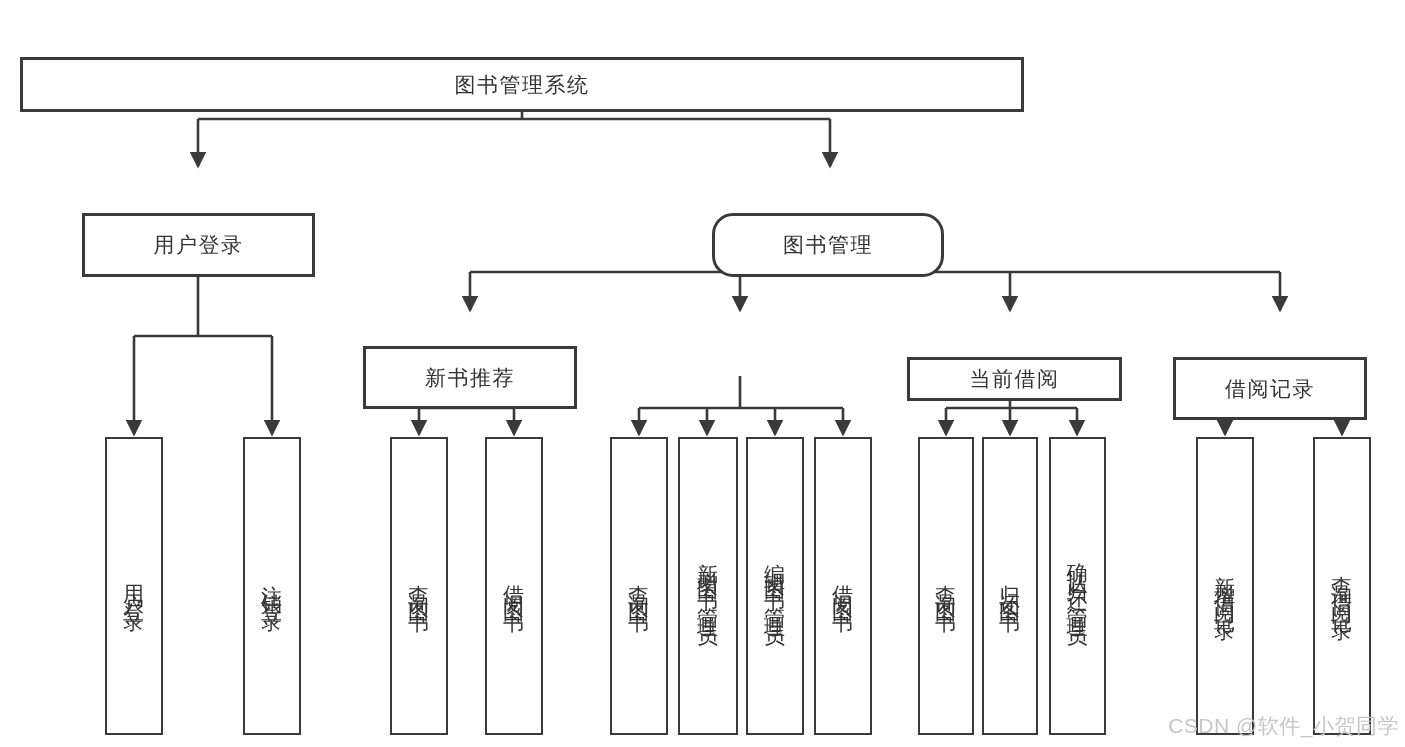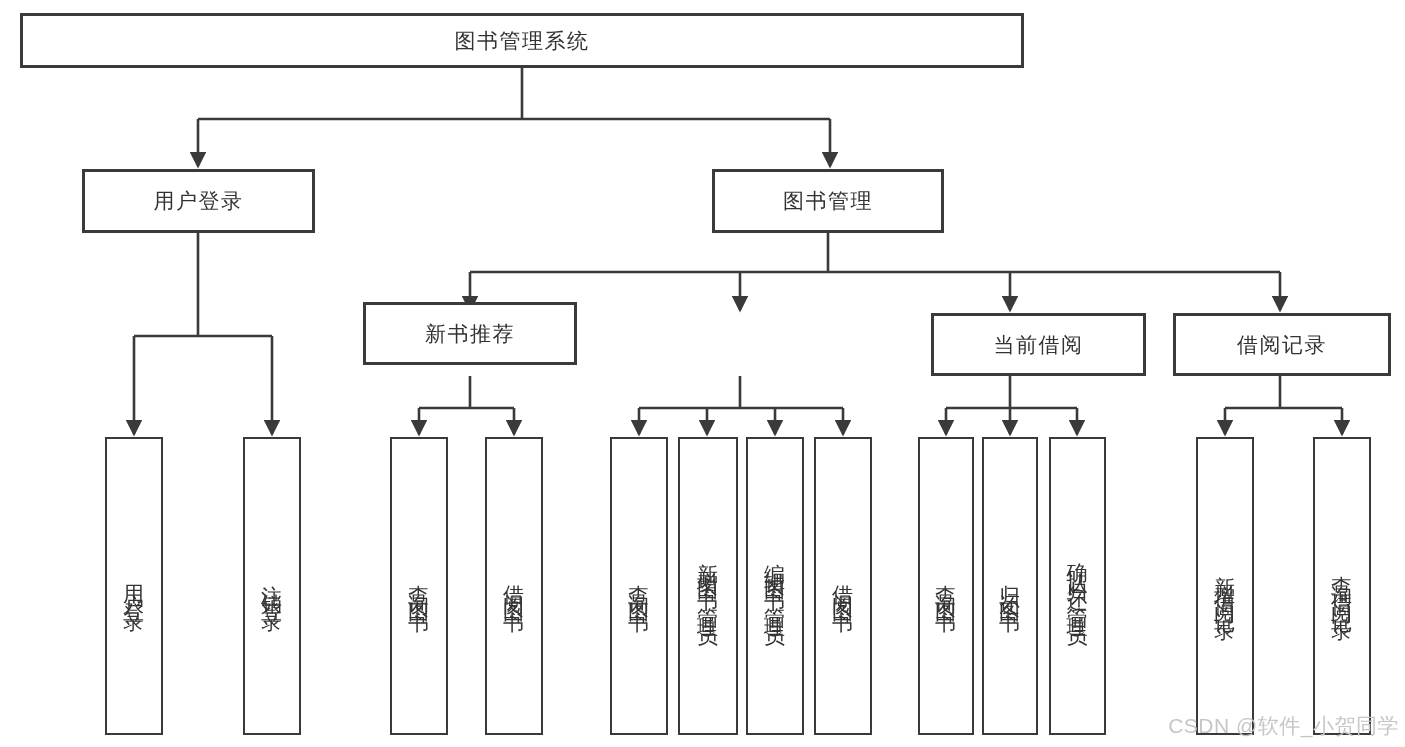--- a/index.html
+++ b/index.html
@@ -31,20 +31,21 @@
     stroke-width: 2.6;
     fill: none;
   }
   .hbox {
     position: absolute;
     border: 3px solid var(--box-border, #3a3a3a);
     background: #fff;
     display: flex;
     align-items: center;
     justify-content: center;
+    margin-top: 44px;
   }
   .hbox .lbl {
     font-size: 21px;
     letter-spacing: 1.5px;
     color: var(--text, #333333);
     white-space: nowrap;
   }
   .leaf {
     position: absolute;
     top: 437px;
@@ -119,31 +120,31 @@
     <path class="ln" marker-end="url(#arr)" d="M1342 408 V434"></path>
   </svg>
 
   <div class="hbox" style="left:20px; top:13px; width:1004px; height:55px;">
     <span class="lbl">图书管理系统</span>
   </div>
 
   <div class="hbox" style="left:82px; top:169px; width:233px; height:64px;">
     <span class="lbl">用户登录</span>
   </div>
-  <div class="hbox" style="left:712px; top:169px; width:232px; height:64px;">
+  <div class="hbox" style="left:712px; top:169px; width:232px; height:64px;border-radius:21px;">
     <span class="lbl">图书管理</span>
   </div>
 
   <div class="hbox" style="left:363px; top:302px; width:214px; height:63px;">
     <span class="lbl">新书推荐</span>
   </div>
-  <div class="hbox" style="left:931px; top:313px; width:215px; height:63px;">
+  <div class="hbox" style="left:907px; top:313px; width:215px; height:44px;">
     <span class="lbl">当前借阅</span>
   </div>
-  <div class="hbox" style="left:1173px; top:313px; width:218px; height:63px;">
+  <div class="hbox" style="left:1173px; top:313px; width:194px; height:63px;">
     <span class="lbl">借阅记录</span>
   </div>
 
   <div class="leaf" style="left:105px;">
     <span class="vlbl">用户登录</span>
   </div>
   <div class="leaf" style="left:243px;">
     <span class="vlbl">注销登录</span>
   </div>
 

